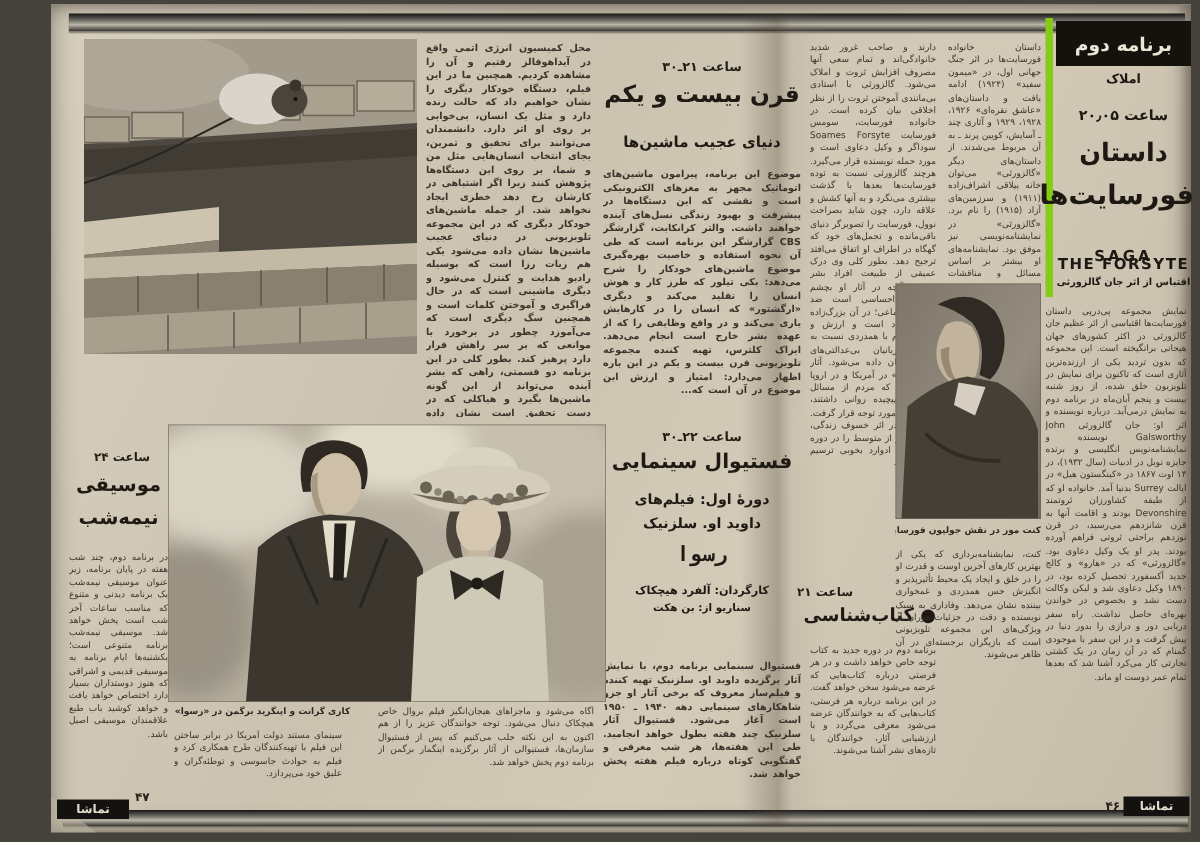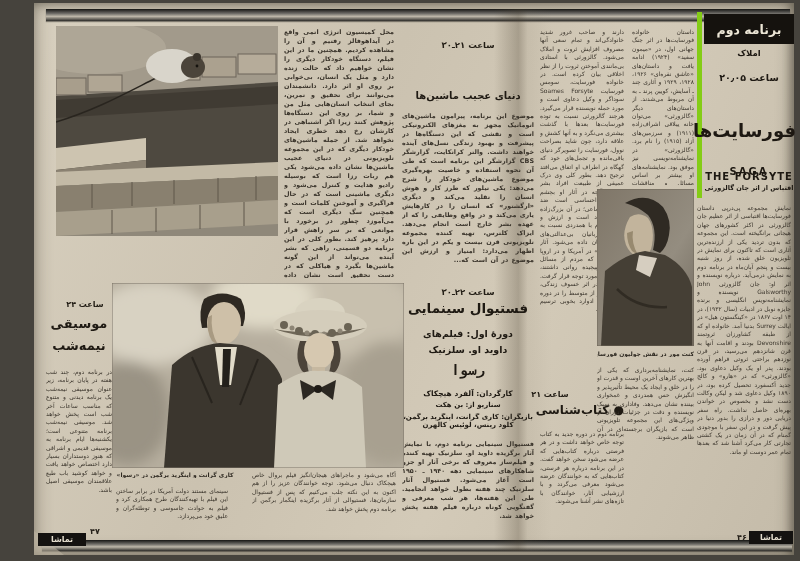--- a/index.html
+++ b/index.html
@@ -74,31 +74,31 @@
           <line x1="100" y1="182" x2="100" y2="206"></line>
         <line x1="144" y1="179" x2="144" y2="203"></line>
           <line x1="188" y1="176" x2="188" y2="200"></line>
       </g>
     </svg>
   </div>
 
   <div class="abs rtl body-text" style="left:284px;top:28px;width:110px;height:250px;">محل کمیسیون انرژی اتمی واقع در آیداهوفالز رفتیم و آن را مشاهده کردیم. همچنین ما در این فیلم، دستگاه خودکار دیگری را نشان خواهیم داد که حالت زنده دارد و مثل یک انسان، بی‌خوابی بر روی او اثر دارد. دانشمندان می‌توانند برای تحقیق و تمرین، بجای انتخاب انسان‌هایی مثل من و شما، بر روی این دستگاه‌ها پژوهش کنند زیرا اگر اشتباهی در کارشان رخ دهد خطری ایجاد نخواهد شد. از جمله ماشین‌های خودکار دیگری که در این مجموعه تلویزیونی در دنیای عجیب ماشین‌ها نشان داده می‌شود یکی هم ربات رزا است که بوسیله رادیو هدایت و کنترل می‌شود و دیگری ماشینی است که در حال فراگیری و آموختن کلمات است و همچنین سگ دیگری است که می‌آموزد چطور در برخورد با موانعی که بر سر راهش قرار دارد پرهیز کند. بطور کلی در این برنامه دو قسمتی، راهی که بشر آینده می‌تواند از این گونه ماشین‌ها بگیرد و هیاکلی که در دست تحقیق است نشان داده می‌شود.</div>
 
   <div class="abs rtl time-label" style="left:402px;top:40px;width:132px;">ساعت ۲۱ـ۳۰</div>
+  <div class="abs rtl headline" style="left:402px;top:54px;width:132px;font-size:15.5px;">قرن بیست و یکم</div>
   <div class="abs rtl headline" style="left:402px;top:90px;width:132px;font-size:10px;">دنیای عجیب ماشین‌ها</div>
   <div class="abs rtl body-text" style="left:402px;top:112px;width:132px;height:165px;">موضوع این برنامه، پیرامون ماشین‌های اتوماتیک مجهز به مغزهای الکترونیکی است و نقشی که این دستگاه‌ها در پیشرفت و بهبود زندگی نسل‌های آینده خواهند داشت. والتر کرانکایت، گزارشگر CBS گزارشگر این برنامه است که طی آن نحوه استفاده و خاصیت بهره‌گیری موضوع ماشین‌های خودکار را شرح می‌دهد: یکی تیلور که طرز کار و هوش انسان را تقلید می‌کند و دیگری «ارگشتور» که انسان را در کارهایش یاری می‌کند و در واقع وظایفی را که از عهده بشر خارج است انجام می‌دهد. ایزاک کلترس، تهیه کننده مجموعه تلویزیونی قرن بیست و یکم در این باره اظهار می‌دارد: امتیاز و ارزش این موضوع در آن است که...</div>
 
   <div class="abs rtl time-label" style="left:402px;top:287px;width:132px;">ساعت ۲۲ـ۳۰</div>
   <div class="abs rtl headline" style="left:402px;top:300px;width:132px;font-size:13.5px;">فستیوال سینمایی</div>
   <div class="abs rtl headline" style="left:402px;top:328px;width:132px;font-size:9.5px;">دورهٔ اول: فیلم‌های</div>
   <div class="abs rtl headline" style="left:402px;top:344px;width:132px;font-size:9.5px;">داوید او. سلزنیک</div>
   <div class="abs rtl headline" style="left:402px;top:362px;width:132px;font-size:14px;font-family:Liberation Mono, monospace;">رسوا</div>
   <div class="abs rtl headline" style="left:402px;top:389px;width:132px;font-size:7.5px;">کارگردان: آلفرد هیچکاک</div>
   <div class="abs rtl headline" style="left:402px;top:401px;width:132px;font-size:7px;">سناریو از: بن هکت</div>
-  <div class="abs rtl" style="left:402px;top:413px;width:132px;height:20px;font-size:7px;font-weight:bold;text-align:center;color:#1f1a13;overflow:hidden;">بازیگران: کاری گرانت، اینگرید برگمن، کلود رینس، لوئیس کالهرن</div>
   <div class="abs rtl body-text" style="left:402px;top:440px;width:132px;height:112px;">فستیوال سینمایی برنامه دوم، با نمایش آثار برگزیده داوید او. سلزنیک تهیه کننده و فیلم‌ساز معروف که برخی آثار او جزو شاهکارهای سینمایی دهه ۱۹۴۰ ـ ۱۹۵۰ است آغاز می‌شود. فستیوال آثار سلزنیک چند هفته بطول خواهد انجامید. طی این هفته‌ها، هر شب معرفی و گفتگویی کوتاه درباره فیلم هفته پخش خواهد شد.</div>
 
   <div class="abs" style="left:112px;top:283px;width:292px;height:185px;">
     <svg width="292" height="185" viewBox="0 0 292 185">
       <defs>
           <filter id="b1" x="-40%" y="-40%" width="180%" height="180%">
             <feGaussianBlur stdDeviation="7"></feGaussianBlur>
           </filter>
         </defs>
       <rect width="292" height="185" fill="#b6ae9e"></rect>
@@ -145,21 +145,21 @@
       <circle cx="206" cy="106" r="4" fill="#1f1b16"></circle>
       <rect x="0" y="0" width="292" height="185" fill="none" stroke="#7a7366" stroke-width="1"></rect>
     </svg>
   </div>
 
   <div class="abs rtl caption" style="left:104px;top:471px;width:142px;">کاری گرانت و اینگرید برگمن در «رسوا»</div>
 
   <div class="abs rtl body-text-sm" style="left:116px;top:487px;width:112px;height:66px;">سینمای مستند دولت آمریکا در برابر ساختن این فیلم با تهیه‌کنندگان طرح همکاری کرد و فیلم به حوادث جاسوسی و توطئه‌گران و علیق خود می‌پردازد.</div>
   <div class="abs rtl body-text-sm" style="left:252px;top:471px;width:144px;height:84px;">آگاه می‌شود و ماجراهای هیجان‌انگیز فیلم بروال خاص هیچکاک دنبال می‌شود. توجه خوانندگان عزیز را از هم اکنون به این نکته جلب می‌کنیم که پس از فستیوال سازمان‌ها، فستیوالی از آثار برگزیده اینگمار برگمن از برنامه دوم پخش خواهد شد.</div>
 
-  <div class="abs rtl time-label" style="left:52px;top:300px;width:66px;font-size:8px;">ساعت ۲۴</div>
+  <div class="abs rtl time-label" style="left:34px;top:300px;width:66px;font-size:8px;text-align:right;">ساعت ۲۴</div>
   <div class="abs rtl headline" style="left:46px;top:316px;width:66px;font-size:13px;">موسیقی</div>
   <div class="abs rtl headline" style="left:46px;top:338px;width:66px;font-size:13px;">نیمه‌شب</div>
   <div class="abs rtl body-text-sm" style="left:46px;top:368px;width:66px;height:186px;">در برنامه دوم، چند شب هفته در پایان برنامه، زیر عنوان موسیقی نیمه‌شب یک برنامه دیدنی و متنوع که مناسب ساعات آخر شب است پخش خواهد شد. موسیقی نیمه‌شب برنامه متنوعی است؛ یکشنبه‌ها ایام برنامه به موسیقی قدیمی و اشراقی که هنوز دوستداران بسیار دارد اختصاص خواهد یافت و خواهد کوشید باب طبع علاقمندان موسیقی اصیل باشد.</div>
 
   <div class="abs rtl body-text-sm" style="left:540px;top:28px;width:84px;height:356px;">دارند و صاحب غرور شدید خانوادگی‌اند و تمام سعی آنها مصروف افزایش ثروت و املاک می‌شود. گالزورثی با استادی بی‌مانندی آموختن ثروت را از نظر اخلاقی بیان کرده است. در خانواده فورسایت، سومس فورسایت Soames Forsyte سوداگر و وکیل دعاوی است و مورد حمله نویسنده قرار می‌گیرد. هرچند گالزورثی نسبت به توده فورسایت‌ها بعدها با گذشت بیشتری می‌نگرد و به آنها کشش و علاقه دارد، چون شاید بصراحت نوول، فورسایت را تصویرگر دنیای باقی‌مانده و تجمل‌های خود که گهگاه در اطراف او اتفاق می‌افتد ترجیح دهد. بطور کلی وی درک عمیقی از طبیعت افراد بشر داشت. آنچه در آثار او بچشم می‌خورد احساسی است ضد تبعیض اجتماعی؛ در آن بزرگ‌زاده مورد انتقاد است و ارزش و اخلاص توأم با همدردی نسبت به یکایک قربانیان بی‌عدالتی‌های جامعه نشان داده می‌شود. آثار «گالزورثی» در آمریکا و در اروپا با پرهیزی که مردم از مسائل بغرنج و پیچیده روانی داشتند، فوق‌العاده مورد توجه قرار گرفت. گالزورثی در اثر خسوف زندگی، طبقه بالاتر از متوسط را در دوره ویکتوریا و ادوارد بخوبی ترسیم کرده است.</div>
 
   <div class="abs rtl time-label" style="left:508px;top:390px;width:84px;font-size:8px;">ساعت ۲۱</div>
   <div class="abs rtl headline" style="left:540px;top:403px;width:84px;font-size:12px;">
     <span>●</span>
     <span>کتاب‌شناسی</span>
@@ -187,20 +187,21 @@
       <rect x="0" y="0" width="97" height="157" fill="none" stroke="#6e6659" stroke-width="1"></rect>
     </svg>
   </div>
   <div class="abs rtl caption" style="left:597px;top:350px;width:97px;">کنت مور در نقش جولیون فورسایت</div>
   <div class="abs rtl body-text-sm" style="left:597px;top:366px;width:97px;height:188px;">کنت، نمایشنامه‌برداری که یکی از بهترین کارهای آخرین اوست و قدرت او را در خلق و ایجاد یک محیط تأثیرپذیر و انگیزش حس همدردی و غمخواری بیننده نشان می‌دهد. وفاداری به سبک نویسنده و دقت در جزئیات دوران از ویژگی‌های این مجموعه تلویزیونی است که بازیگران برجسته‌ای در آن ظاهر می‌شوند.</div>
 
   <div class="abs masthead" style="left:697px;top:12px;width:94px;height:186px;">
     <div class="abs mast-bar" style="left:2px;top:2px;width:90px;height:30px;">برنامه دوم</div>
     <div class="abs rtl mast-center" style="left:0;top:36px;width:94px;font-size:8.5px;">املاک</div>
     <div class="abs rtl mast-center" style="left:0;top:60px;width:94px;font-size:9.5px;">ساعت ۲۰٫۰۵</div>
+    <div class="abs rtl mast-center" style="left:0;top:80px;width:94px;font-size:17px;">داستان</div>
     <div class="abs rtl mast-center" style="left:0;top:108px;width:94px;font-size:18px;">فورسایت‌ها</div>
     <div class="abs mast-center" style="left:0;top:140px;width:94px;font-size:10px;letter-spacing:1px;margin-top:19px;">THE FORSYTE</div>
     <div class="abs mast-center" style="left:0;top:154px;width:94px;font-size:10px;letter-spacing:2px;">SAGA</div>
     <div class="abs rtl mast-center" style="left:0;top:172px;width:94px;font-size:6.5px;">اقتباس از اثر جان گالزورثی</div>
   </div>
 
   <div class="abs rtl body-text-sm" style="left:697px;top:204px;width:94px;height:334px;">نمایش مجموعه پی‌درپی داستان فورسایت‌ها اقتباسی از اثر عظیم جان گالزورثی در اکثر کشورهای جهان هیجانی برانگیخته است. این مجموعه که بدون تردید یکی از ارزنده‌ترین آثاری است که تاکنون برای نمایش در تلویزیون خلق شده، از روز شنبه بیست و پنجم آبان‌ماه در برنامه دوم به نمایش درمی‌آید. درباره نویسنده و اثر او: جان گالزورثی John Galsworthy نویسنده و نمایشنامه‌نویس انگلیسی و برنده جایزه نوبل در ادبیات (سال ۱۹۳۲)، در ۱۴ اوت ۱۸۶۷ در «کینگستون هیل» در ایالت Surrey بدنیا آمد. خانواده او که از طبقه کشاورزان ثروتمند Devonshire بودند و اقامت آنها به قرن شانزدهم می‌رسید، در قرن نوزدهم براحتی ثروتی فراهم آورده بودند. پدر او یک وکیل دعاوی بود. «گالزورثی» که در «هارو» و کالج جدید آکسفورد تحصیل کرده بود، در ۱۸۹۰ وکیل دعاوی شد و لیکن وکالت دست نشد و بخصوص در خواندن بهره‌ای حاصل نداشت. راه سفر دریایی دور و درازی را بدور دنیا در پیش گرفت و در این سفر با موجودی گمنام که در آن زمان در یک کشتی تجارتی کار می‌کرد آشنا شد که بعدها تمام عمر دوست او ماند.</div>
 
   <div class="abs footer-logo" style="left:38px;top:533px;width:48px;height:13px;">تماشا</div>
   <div class="abs footer-num" style="left:90px;top:527px;">۴۷</div>

